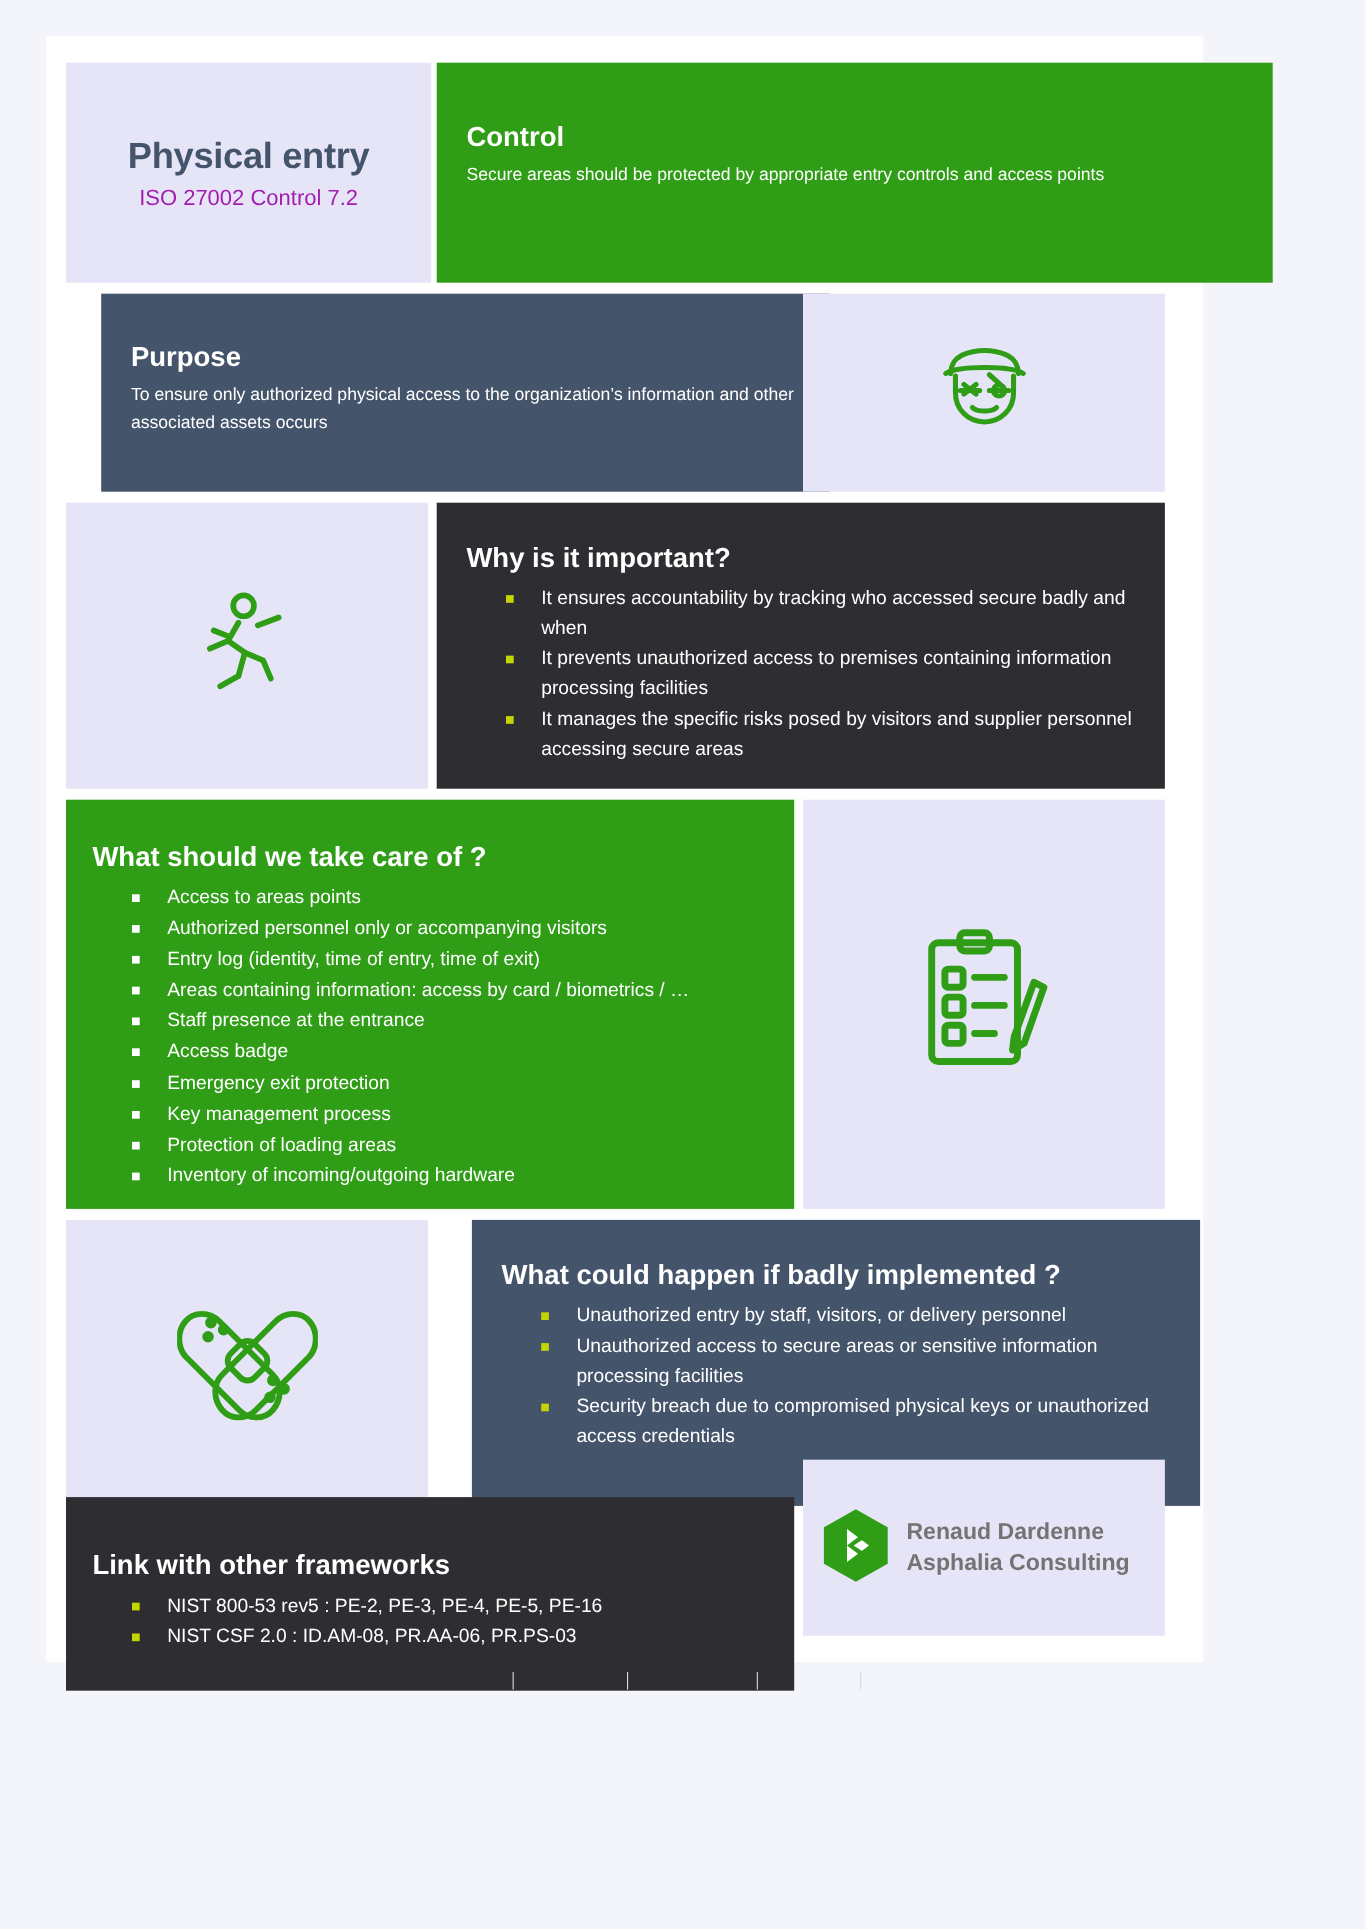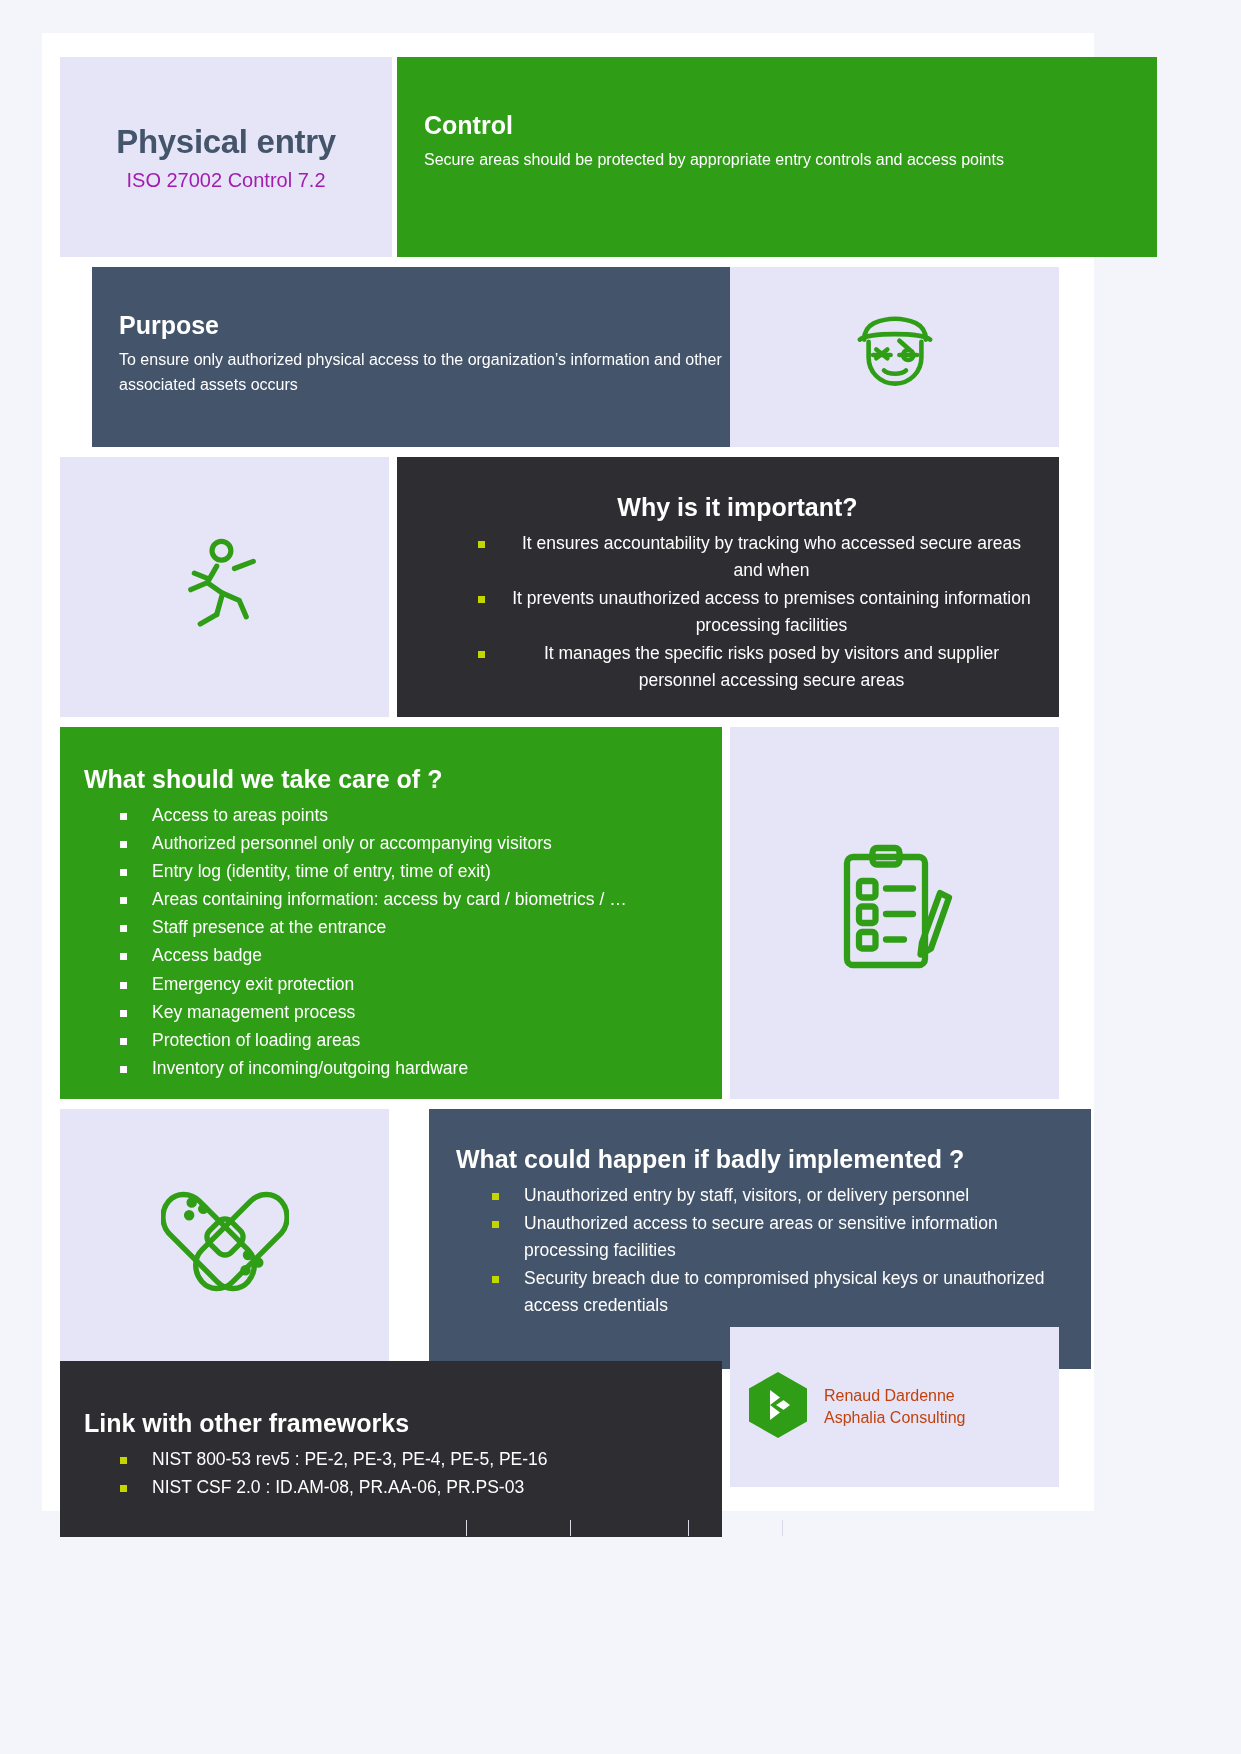--- a/index.html
+++ b/index.html
@@ -90,22 +90,21 @@
     display: flex; align-items: center; justify-content: center;
   }
 
   
   .why-icon-card {
     left: 18px; top: 424px; width: 329px; height: 260px;
     display: flex; align-items: center; justify-content: center;
   }
   .why-card {
     left: 355px; top: 424px; width: 662px; height: 260px;
-    padding: 36px 26px 0 45px;
-    text-align: center;
+    padding: 36px 26px 0 27px;
   }
 
   
   .care-card {
     left: 18px; top: 694px; width: 662px; height: 372px;
     padding: 38px 22px 0 24px;
   }
   .care-icon-card {
     left: 688px; top: 694px; width: 329px; height: 372px;
     display: flex; align-items: center; justify-content: center;
@@ -157,24 +156,24 @@
     height: 7px;
   }
   ul.bl.acc li::before { background: #c3d600; }
   ul.bl.wht li::before { background: #ffffff; }
 
   .h-lg { font-size: 25px; }
 
   
   .logo-wrap { display: flex; align-items: center; gap: 14px; }
   .logo-text {
-    color: #c2410c;
-    font-size: 16px;
+    color: #737373;
+    font-size: 21px;
     line-height: 1.35;
-    font-weight: normal;
+    font-weight: bold;
   }
 
   
   .tickrow {
     position: absolute;
     left: 0; top: 1520px;
     width: 1241px; height: 30px;
   }
   .tick {
     position: absolute;
@@ -228,21 +227,21 @@
           <path d="M58 36l16-6"></path>
           <path d="M43 75l-14 8"></path>
           <path d="M24 40l10 4"></path>
         </svg>
       </span>
     </div>
 
     <div class="card dark why-card">
       <div class="h-white h-lg">Why is it important?</div>
       <ul class="bl acc">
-        <li>It ensures accountability by tracking who accessed secure areas and when</li>
+        <li>It ensures accountability by tracking who accessed secure badly and when</li>
         <li>It prevents unauthorized access to premises containing information processing facilities</li>
         <li>It manages the specific risks posed by visitors and supplier personnel accessing secure areas</li>
       </ul>
     </div>
 
     <div class="card green care-card">
       <div class="h-white h-lg">What should we take care of ?</div>
       <ul class="bl wht">
         <li>Access to areas points</li>
         <li>Authorized personnel only or accompanying visitors</li>

